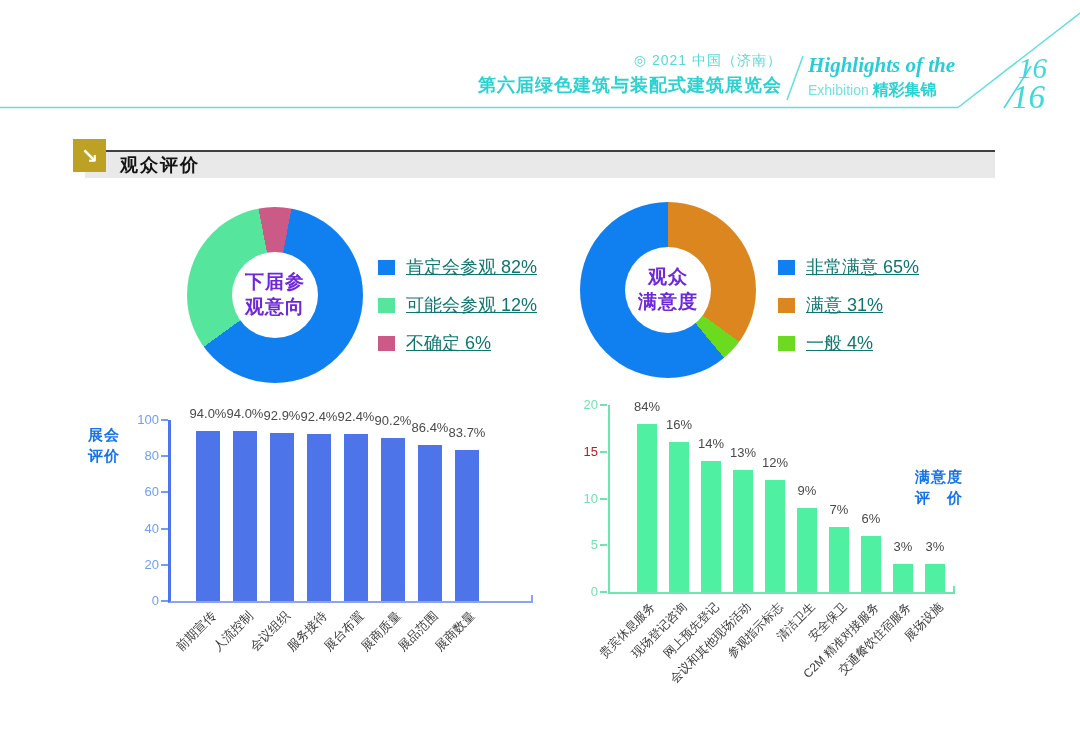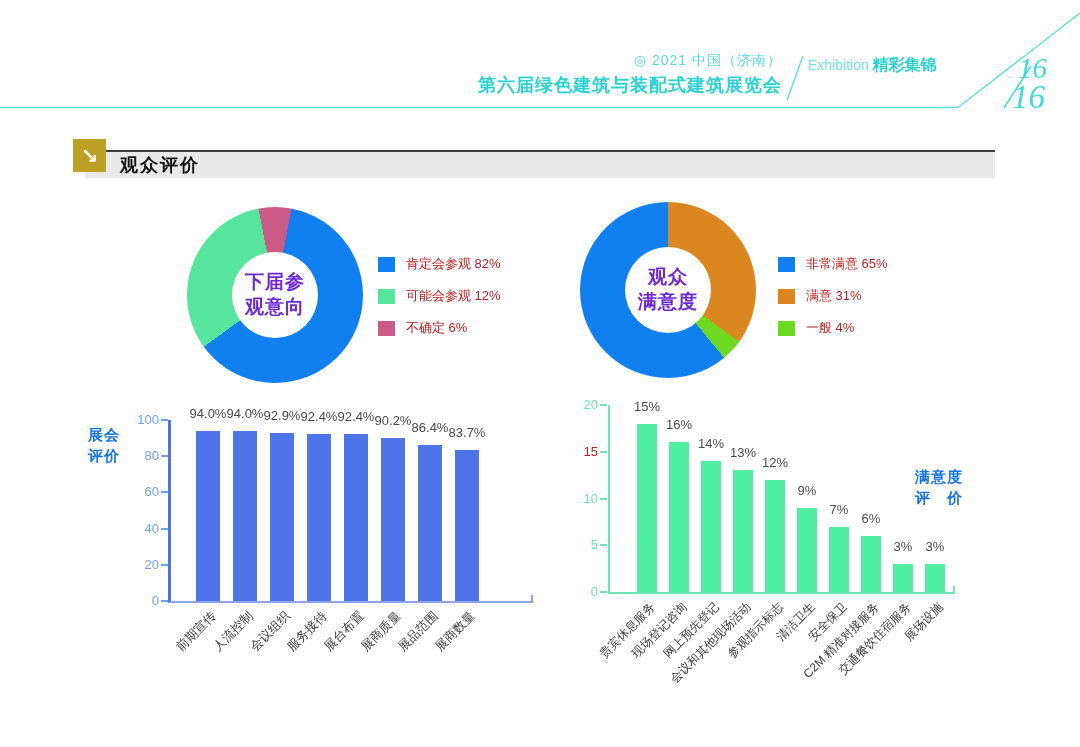--- a/index.html
+++ b/index.html
@@ -32,21 +32,21 @@
               background:#fff;display:flex;align-items:center;justify-content:center;
               text-align:center;font-size:19px;font-weight:bold;color:#6d28d9;
               line-height:1.3;white-space:pre-line;letter-spacing:1px;}
   #donut-0{left:187px;top:207px;}
   #donut-1{left:580px;top:202px;}
   .legend{position:absolute;list-style:none;margin:0;padding:0;}
   #legend-0{left:378px;top:255px;}
   #legend-1{left:778px;top:255px;}
   .legend li{display:flex;align-items:center;gap:11px;margin-bottom:14px;}
   .swatch{width:17px;height:15px;display:inline-block;flex:none;}
-  .ltxt{font-size:13px;color:#b91c1c;white-space:nowrap;}
+  .ltxt{font-size:18px;color:#0f766e;white-space:nowrap;text-decoration:underline;}
   
   .barchart{position:absolute;}
   .bar{position:absolute;bottom:0;}
   .vlabel{position:absolute;text-align:center;font-size:13px;color:#4a4a4a;white-space:nowrap;}
   .cat{position:absolute;text-align:right;transform:rotate(-45deg);transform-origin:100% 0;
        white-space:nowrap;color:#3a3a3a;}
   .ytick-label{position:absolute;text-align:right;font-size:13px;}
   .ytick-mark{position:absolute;height:2px;}
   .endtick{position:absolute;bottom:0;width:2px;height:6px;}
   .ylab{position:absolute;font-size:15px;font-weight:bold;color:#1473e6;line-height:1.4;
@@ -65,20 +65,21 @@
     <line x1="958" y1="107.5" x2="1080" y2="13" stroke="#5fe0da" stroke-width="1.5"></line>
     <line x1="787" y1="100" x2="803" y2="56" stroke="#5fe0da" stroke-width="1.5"></line>
     <line x1="1004" y1="108" x2="1031" y2="66" stroke="#3fd9d9" stroke-width="1.5"></line>
   </svg>
 
   <div class="hdr-cn">
     <div class="hdr-copy">◎ 2021 中国（济南）</div>
     <div class="hdr-event">第六届绿色建筑与装配式建筑展览会</div>
   </div>
   <div class="hdr-en">
+    <div class="hl">Highlights of the</div>
     <div class="ex"><span>Exhibition</span> <span class="excn">精彩集锦</span></div>
   </div>
   <div class="pg16 a">16</div>
   <div class="pg16 b">16</div>
 
   <div class="section-bar"></div>
   <div class="gold-sq">
       <span>↘</span>
     </div>
   <div class="section-title">观众评价</div>
@@ -170,21 +171,21 @@
       <div class="ytick-mark" style="left: -10px; top: -1px; width: 7px; background: rgb(114, 226, 174);"></div>
       <div class="ytick-label" style="color: #b91c1c; left: -50px; top: 38.75px; width: 38px;">15</div>
       <div class="ytick-mark" style="left: -10px; top: 45.75px; width: 7px; background: rgb(114, 226, 174);"></div>
       <div class="ytick-label" style="color: rgb(114, 226, 174); left: -50px; top: 85.5px; width: 38px;">10</div>
       <div class="ytick-mark" style="left: -10px; top: 92.5px; width: 7px; background: rgb(114, 226, 174);"></div>
       <div class="ytick-label" style="color: rgb(114, 226, 174); left: -50px; top: 132.25px; width: 38px;">5</div>
       <div class="ytick-mark" style="left: -10px; top: 139.25px; width: 7px; background: rgb(114, 226, 174);"></div>
       <div class="ytick-label" style="color: rgb(114, 226, 174); left: -50px; top: 179px; width: 38px;">0</div>
       <div class="ytick-mark" style="left: -10px; top: 186px; width: 7px; background: rgb(114, 226, 174);"></div>
       <div class="bar" style="left: 27px; width: 20px; height: 168px; background: rgb(79, 240, 162);"></div>
-      <div class="vlabel" style="left: 7px; width: 60px; top: -6px;">15%</div>
+      <div class="vlabel" style="left: 7px; width: 60px; top: -6px;">84%</div>
       <div class="cat" style="left: -113px; top: 194px; width: 150px; font-size: 12px;">贵宾休息服务</div>
       <div class="bar" style="left: 59px; width: 20px; height: 150px; background: rgb(79, 240, 162);"></div>
       <div class="vlabel" style="left: 39px; width: 60px; top: 12px;">16%</div>
       <div class="cat" style="left: -81px; top: 194px; width: 150px; font-size: 12px;">现场登记咨询</div>
       <div class="bar" style="left: 91px; width: 20px; height: 131px; background: rgb(79, 240, 162);"></div>
       <div class="vlabel" style="left: 71px; width: 60px; top: 31px;">14%</div>
       <div class="cat" style="left: -49px; top: 194px; width: 150px; font-size: 12px;">网上预先登记</div>
       <div class="bar" style="left: 123px; width: 20px; height: 122px; background: rgb(79, 240, 162);"></div>
       <div class="vlabel" style="left: 103px; width: 60px; top: 40px;">13%</div>
       <div class="cat" style="left: -17px; top: 194px; width: 150px; font-size: 12px;">会议和其他现场活动</div>

